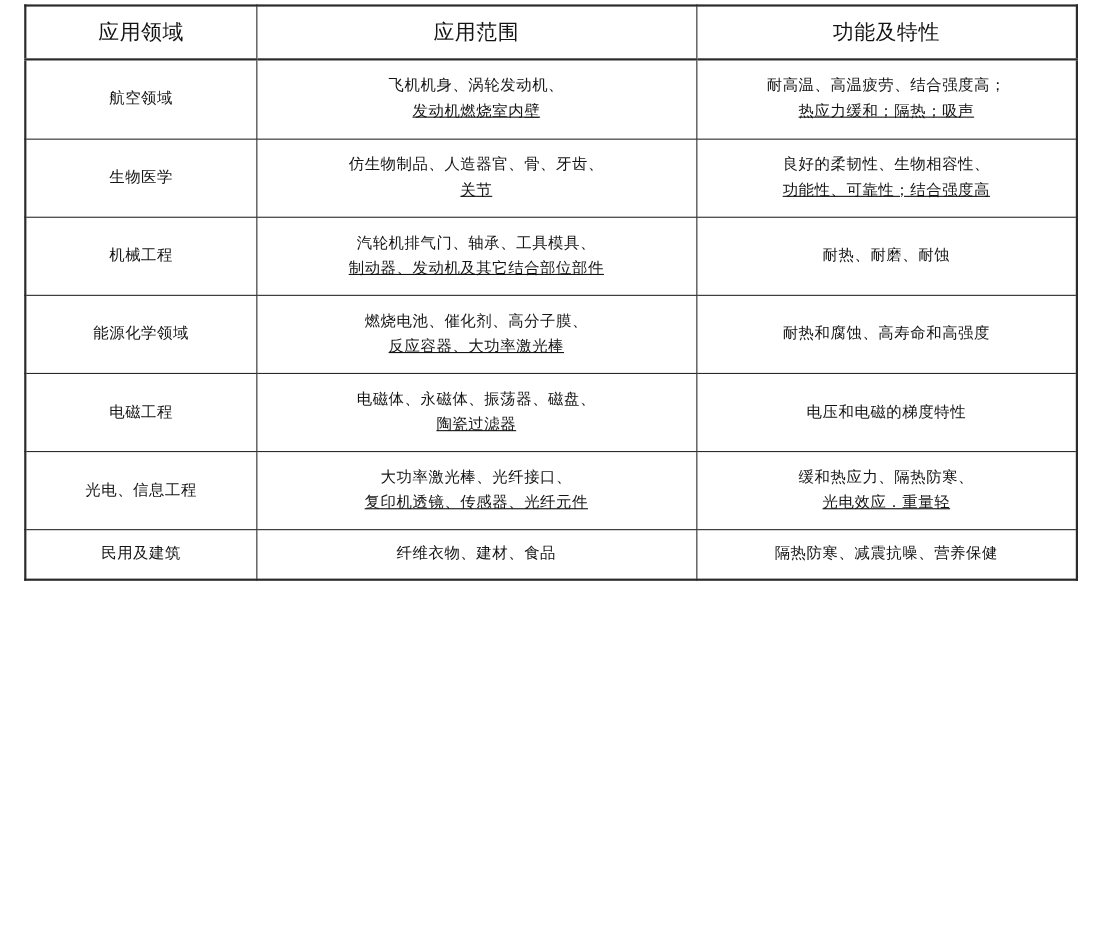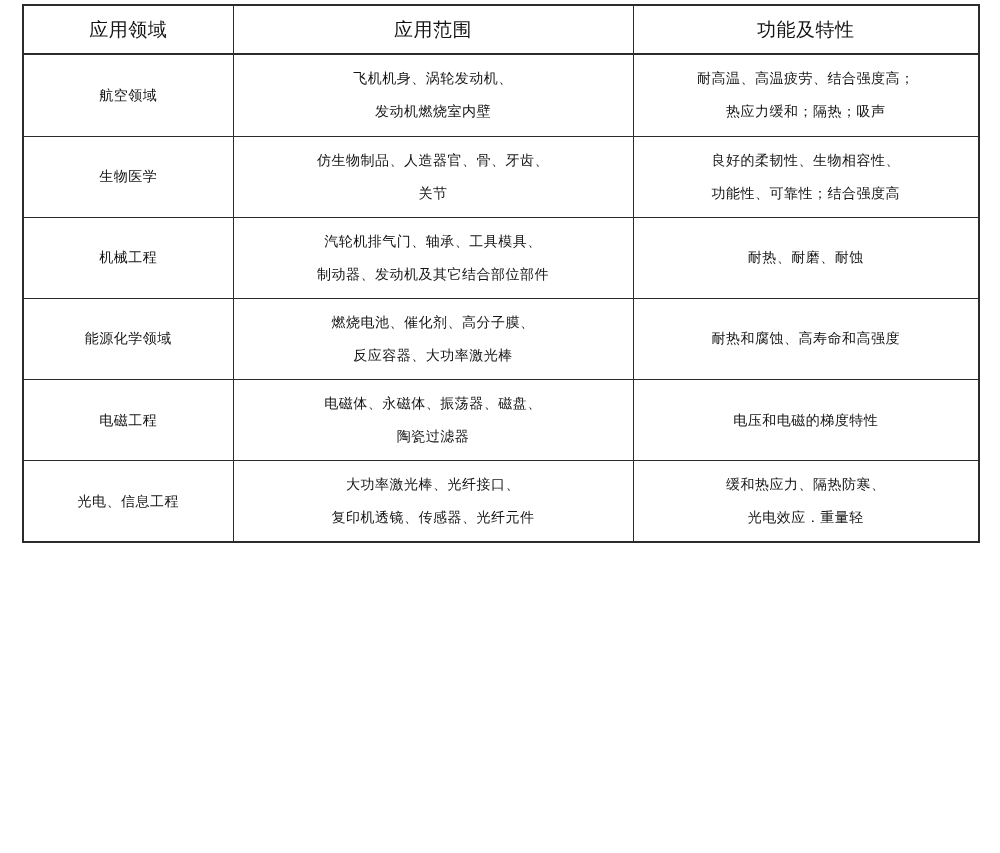--- a/index.html
+++ b/index.html
@@ -54,21 +54,21 @@
   }
   td.cell-multiline .line {
     display: block;
     white-space: nowrap;
   }
   td.cell-area {
     font-size: 19px;
     margin-top: 24px;
   }
   .line + .line {
-    margin-top: 10px;
+    text-decoration: underline;
   }
   tr.row-tall td {
     padding-top: 12px;
     padding-bottom: 12px;
   }
   tr.row-short td {
     padding-top: 10px;
     padding-bottom: 10px;
   }
 </style>
@@ -152,15 +152,24 @@
         <td class="cell-multiline">
           <span class="line">大功率激光棒、光纤接口、</span>
           <span class="line">复印机透镜、传感器、光纤元件</span>
         </td>
         <td class="cell-multiline">
           <span class="line">缓和热应力、隔热防寒、</span>
           <span class="line">光电效应．重量轻</span>
         </td>
       </tr>
 
+      <tr class="row-short">
+        <td class="cell-area">民用及建筑</td>
+        <td class="cell-multiline">
+          <span class="line">纤维衣物、建材、食品</span>
+        </td>
+        <td class="cell-multiline">
+          <span class="line">隔热防寒、减震抗噪、营养保健</span>
+        </td>
+      </tr>
     </tbody>
   </table>
 </div>
 
 </body></html>

